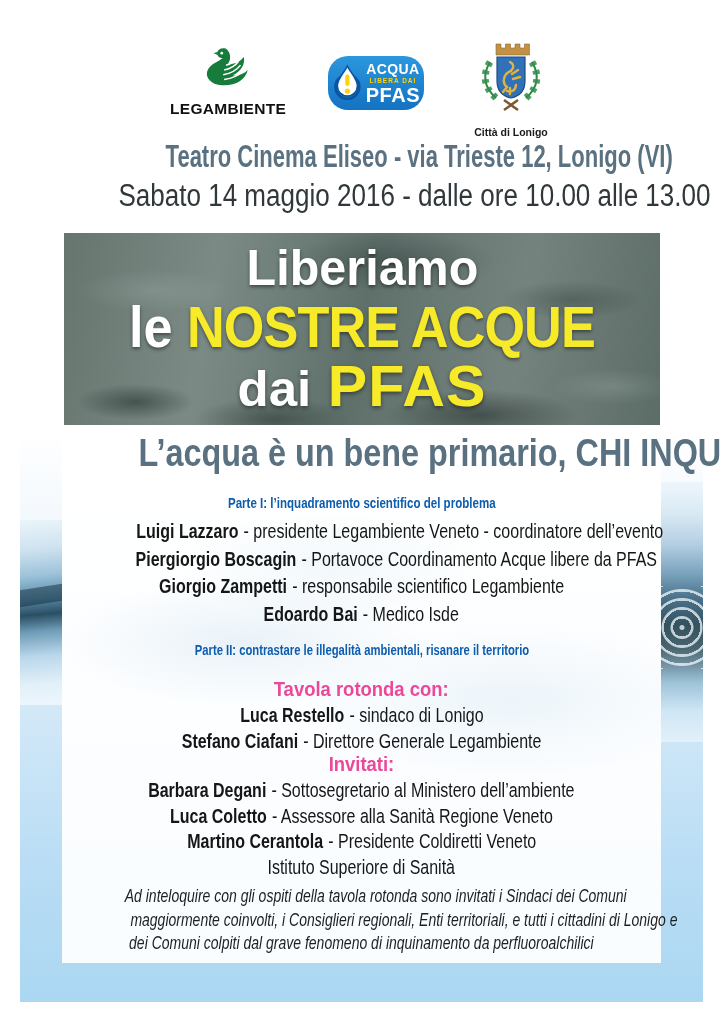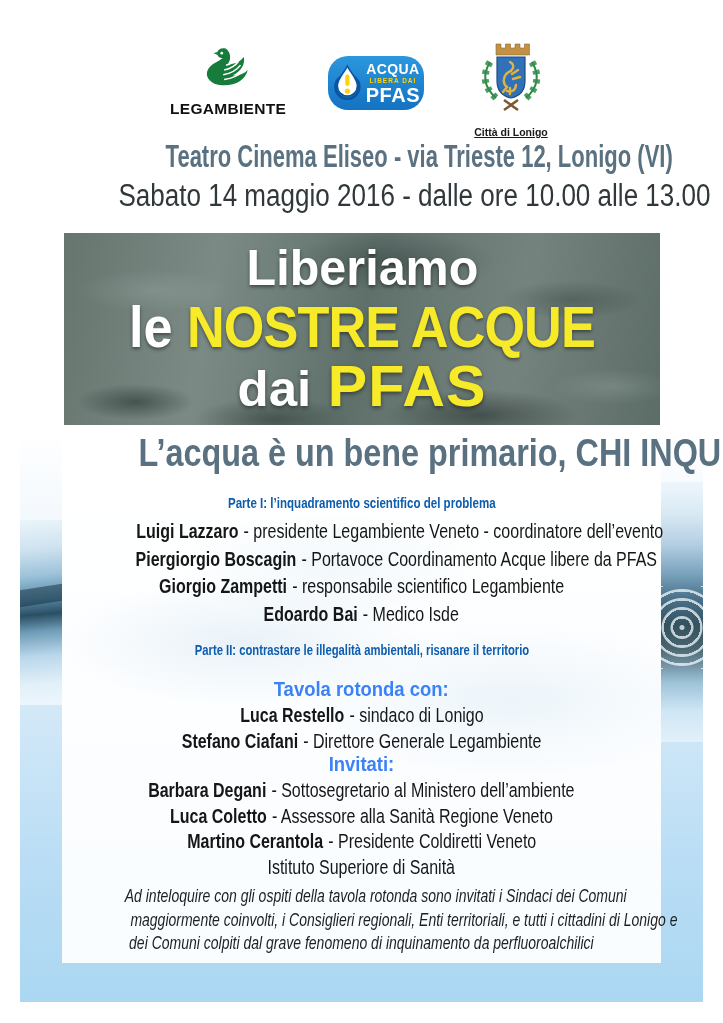--- a/index.html
+++ b/index.html
@@ -36,21 +36,21 @@
   .logo-legambiente{position:absolute;left:170px;top:44px;width:115px;text-align:center;}
   .lega-label{font-size:15.5px;font-weight:700;color:#101010;letter-spacing:.3px;margin-top:2px;}
   .logo-acqua{position:absolute;left:328px;top:56px;width:96px;height:54px;border-radius:20px;
       background:linear-gradient(180deg,#2b97de,#1472c2);display:flex;align-items:center;
       padding:0 4px 0 4px;box-sizing:border-box;gap:3px;}
   .acqua-text{display:flex;flex-direction:column;align-items:center;flex:1;}
   .a1{font-size:14px;font-weight:700;color:#fff;letter-spacing:.4px;line-height:15px;}
   .a2{font-size:6.5px;font-weight:700;color:#ffd400;letter-spacing:1px;line-height:8px;}
   .a3{font-size:20px;font-weight:700;color:#fff;letter-spacing:.5px;line-height:20px;}
   .logo-lonigo{position:absolute;left:465px;top:36px;width:92px;text-align:center;}
-  .lonigo-label{font-size:10.5px;font-weight:700;color:#1a1a1a;margin-top:2px;text-decoration:underline;}
+  .lonigo-label{font-size:10.5px;font-weight:700;color:#1a1a1a;margin-top:2px;}
 
   
   .venue{position:absolute;left:62px;top:140px;width:599px;text-align:center;
       font-size:31px;line-height:34px;font-weight:700;color:#597180;}
   .date{position:absolute;left:62px;top:179px;width:599px;text-align:center;
       font-size:31px;line-height:34px;font-weight:400;color:#30383b;}
 
   
   .banner{position:absolute;left:64px;top:233px;width:596px;height:192px;
       display:flex;flex-direction:column;align-items:center;padding-top:8px;box-sizing:border-box;
@@ -72,21 +72,21 @@
   .yl{color:#f7ea28;margin-left:.28em;letter-spacing:-1px;}
   .b3 .yl{font-size:58px;letter-spacing:1px;}
 
   
   .slogan{position:absolute;left:62px;top:437px;width:599px;text-align:center;
       font-size:39px;line-height:32px;font-weight:700;color:#597180;}
   .ph{position:absolute;left:62px;width:599px;text-align:center;
       font-size:15px;line-height:24px;font-weight:700;color:#0d5cae;}
   .p1{top:491px;} .p2{top:638px;}
   .sub{position:absolute;left:62px;width:599px;text-align:center;
-      font-size:20.5px;line-height:23px;font-weight:700;color:#3b82f6;}
+      font-size:20.5px;line-height:23px;font-weight:700;color:#ec4899;}
   .lbl-tavola{top:677px;} .lbl-invitati{top:752px;}
   .list{position:absolute;left:62px;width:599px;text-align:center;color:#141618;
       font-size:20.5px;}
   .speakers{top:517px;} .speakers .row{line-height:27.5px;}
   .tavola{top:702px;} .tavola .row{line-height:25.5px;}
   .invited{top:777px;} .invited .row{line-height:25.5px;}
   .row b{font-weight:700;}
   .role{padding-left:.32em;}
   .row b:empty + .role{padding-left:0;}
 

